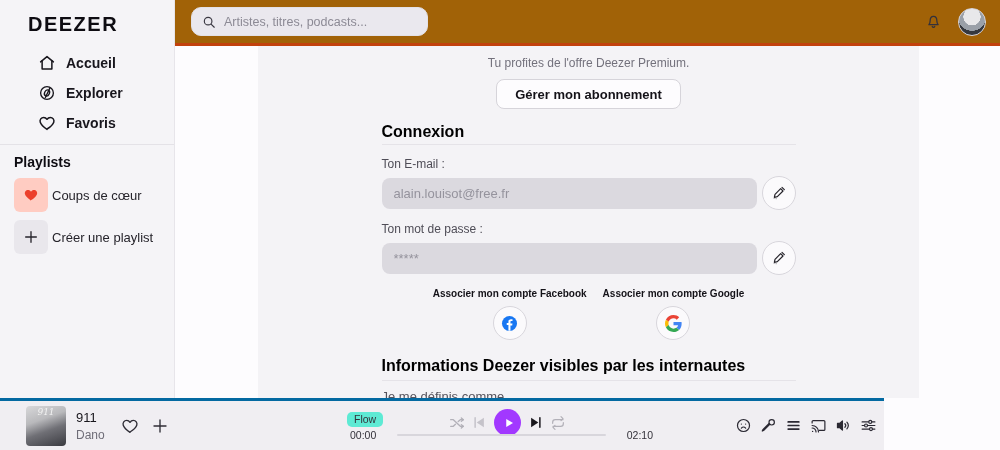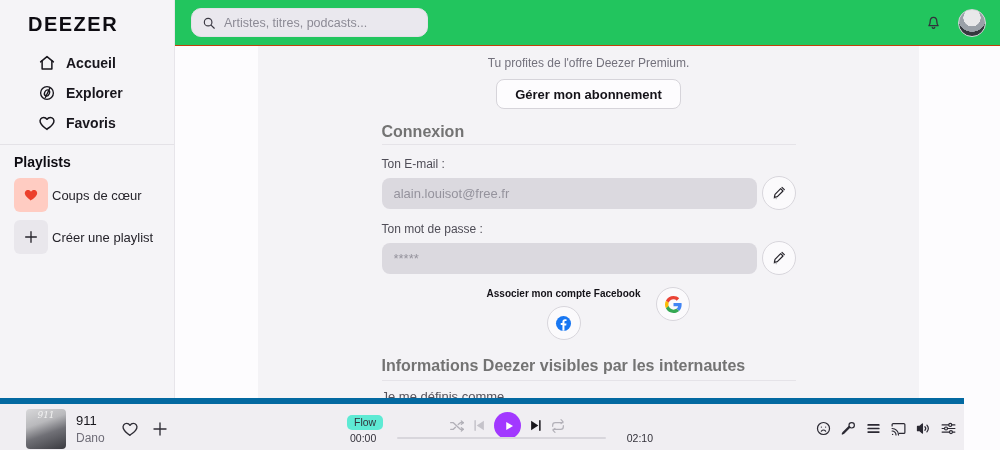--- a/index.html
+++ b/index.html
@@ -23,21 +23,21 @@
   .playlists-label { padding:9px 0 4px 14px; font-size:14px; font-weight:700; color:#0e0c12; }
   .playlist-item { display:flex; align-items:center; gap:4px; padding:4px 0 4px 14px;
     font-size:13px; color:#26242b; cursor:pointer; }
   .tile { width:34px; height:34px; border-radius:6px; display:flex;
     align-items:center; justify-content:center; flex:0 0 auto; }
   .tile-heart { background:#ffccc2; }
   .tile-plus  { background:#e9e7ec; }
 
   
   .topbar { position:absolute; left:175px; top:0; width:825px; height:46px;
-    background:#22c55e; border-bottom:1px solid #c2410c;
+    background:#a16207; border-bottom:3px solid #c2410c;
     display:flex; align-items:center; }
   .search { margin-left:16px; width:237px; height:29px; background:#eae8ee;
     border:1px solid #e3e1e7; border-radius:10px; display:flex; align-items:center;
     padding:0 10px; gap:8px; }
   .search svg { width:14px; height:14px; color:#3a3842; flex:0 0 auto; }
   .search input { border:none; background:transparent; outline:none;
     font-family:"Liberation Sans",sans-serif; font-size:12.5px; color:#55535e; width:100%; }
   .search input::placeholder { color:#8c8a95; }
   .topbar-right { margin-left:auto; display:flex; align-items:center; gap:16px; padding-right:14px; }
   .bell-btn svg { width:17px; height:17px; color:#33313c; }
@@ -47,39 +47,39 @@
   
   .content { position:absolute; left:175px; top:46px; width:825px; height:352px;
     background:#fdfcfe; overflow:hidden; }
   .panel { position:absolute; left:83px; top:0; width:661px; height:352px;
     background:#f4f3f6; overflow:hidden; }
   .inner { width:414px; margin:0 auto; }
   .premium-note { margin-top:10px; text-align:center; font-size:12px; color:#73717c; }
   .manage-btn { display:block; margin:9px auto 0; height:30px; padding:0 18px;
     font-family:"Liberation Sans",sans-serif; font-size:13px; font-weight:700; color:#141218;
     background:#fdfcfe; border:1px solid #d6d4da; border-radius:8px; cursor:pointer; }
-  .section-heading { margin-top:15px; font-size:16px; line-height:16px; font-weight:700; color:#737373; }
+  .section-heading { margin-top:15px; font-size:16px; line-height:16px; font-weight:700; color:#000000; }
   .divider { margin-top:4px; border-top:1px solid #e5e3e8; }
   .field-label { margin-top:12px; font-size:12px; line-height:14px; color:#4f4d57; }
   .field-row { margin-top:5px; display:flex; align-items:center; height:34px; }
   .field-input { width:375px; height:31px; background:#dbd9df; border:none; border-radius:8px;
     padding:0 12px; font-family:"Liberation Sans",sans-serif; font-size:13px; color:#95939d; }
   .round-btn { width:34px; height:34px; border-radius:50%; background:#fbfafc;
     border:1px solid #d8d6dc; display:flex; align-items:center; justify-content:center;
     cursor:pointer; flex:0 0 auto; }
   .edit-btn { margin-left:5px; }
   .edit-btn svg { width:16px; height:16px; color:#26242b; }
   .social-row { margin-top:12px; display:flex; justify-content:center; gap:16px; }
   .social-col { display:flex; flex-direction:column; align-items:center; gap:5px; }
   .social-label { font-size:10px; line-height:14px; font-weight:700; color:#141218; }
   .clipped-text { margin-top:8px; font-size:13px; color:#55535c; }
 
   
-  .playerbar { position:absolute; left:0; bottom:0; width:964px; height:52px;
-    background:#f0eef2; border-top:6px solid #0369a1; }
+  .playerbar { position:absolute; left:0; bottom:0; width:884px; height:52px;
+    background:#f0eef2; border-top:3px solid #0369a1; }
   .pb-left { position:absolute; left:26px; top:5px; display:flex; align-items:center; height:40px; }
   .art { width:40px; height:40px; border-radius:4px; position:relative; overflow:hidden;
     background:linear-gradient(160deg,#d8d8da 0%,#b9b9bc 35%,#707076 60%,#3a3a40 100%); }
   .art span { position:absolute; top:1px; left:0; right:0; text-align:center;
     color:#f2f2f2; font-size:9px; font-style:italic; font-family:"DejaVu Serif", serif; }
   .track-info { margin-left:10px; }
   .track-title { font-size:13px; color:#18161c; }
   .track-artist { font-size:12px; color:#6f6d78; margin-top:3px; }
   .pb-icon-btn { background:none; border:none; cursor:pointer; padding:0; }
   .pb-left .pb-icon-btn svg { width:18px; height:18px; color:#2f2d36; }
@@ -226,20 +226,21 @@
           <button class="round-btn">
             <span>
               <svg width="19" height="19" viewBox="0 0 24 24">
                   <circle cx="12" cy="12" r="9.5" fill="#1877f2"></circle>
                   <path fill="#ffffff" d="M13.2 21v-6.6h2.2l.35-2.5h-2.55V10c0-.72.25-1.22 1.25-1.22h1.35V6.6c-.25-.03-1.05-.1-1.95-.1-1.95 0-3.2 1.15-3.2 3.2v1.8H8.5v2.5h2.15V21z"></path>
                 </svg>
             </span>
           </button>
         </div>
         <div class="social-col">
+          <div class="social-label">Associer mon compte Google</div>
           <button class="round-btn">
             <span>
               <svg width="17" height="17" viewBox="0 0 48 48">
                   <path fill="#EA4335" d="M24 9.5c3.54 0 6.71 1.22 9.21 3.6l6.85-6.85C35.9 2.38 30.47 0 24 0 14.62 0 6.51 5.38 2.56 13.22l7.98 6.19C12.43 13.72 17.74 9.5 24 9.5z"></path>
                   <path fill="#4285F4" d="M46.98 24.55c0-1.57-.15-3.09-.38-4.55H24v9.02h12.94c-.58 2.96-2.26 5.48-4.78 7.18l7.73 6c4.51-4.18 7.09-10.36 7.09-17.65z"></path>
                   <path fill="#FBBC05" d="M10.53 28.59c-.48-1.45-.76-2.99-.76-4.59s.27-3.14.76-4.59l-7.98-6.19C.92 16.46 0 20.12 0 24c0 3.88.92 7.54 2.56 10.78l7.97-6.19z"></path>
                   <path fill="#34A853" d="M24 48c6.48 0 11.93-2.13 15.89-5.81l-7.73-6c-2.15 1.45-4.92 2.3-8.16 2.3-6.26 0-11.57-4.22-13.47-9.91l-7.98 6.19C6.51 42.62 14.62 48 24 48z"></path>
                 </svg>
             </span>
           </button>

